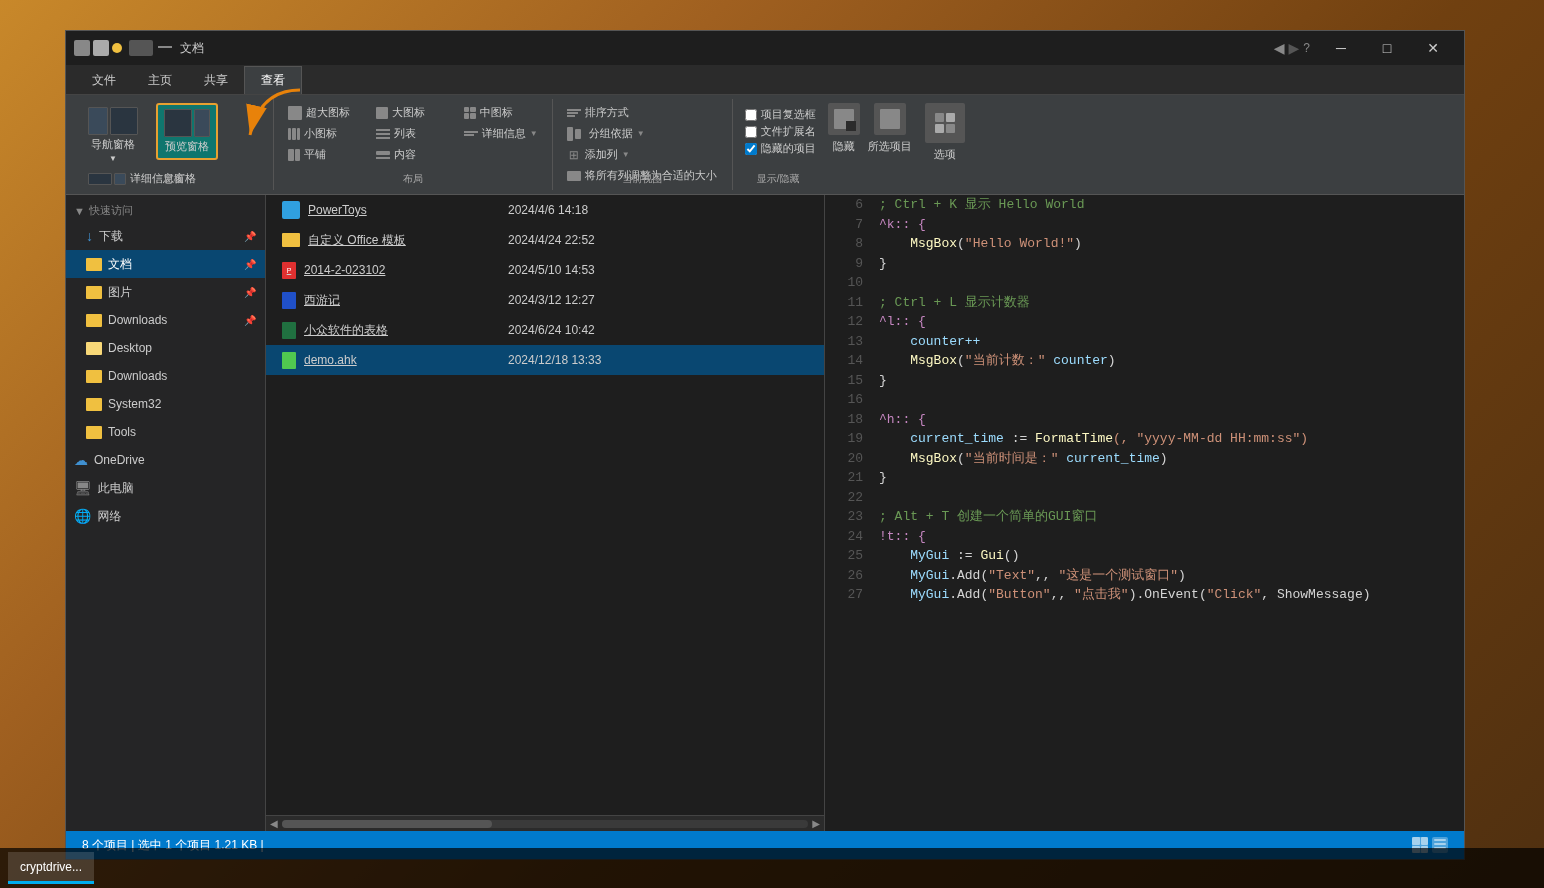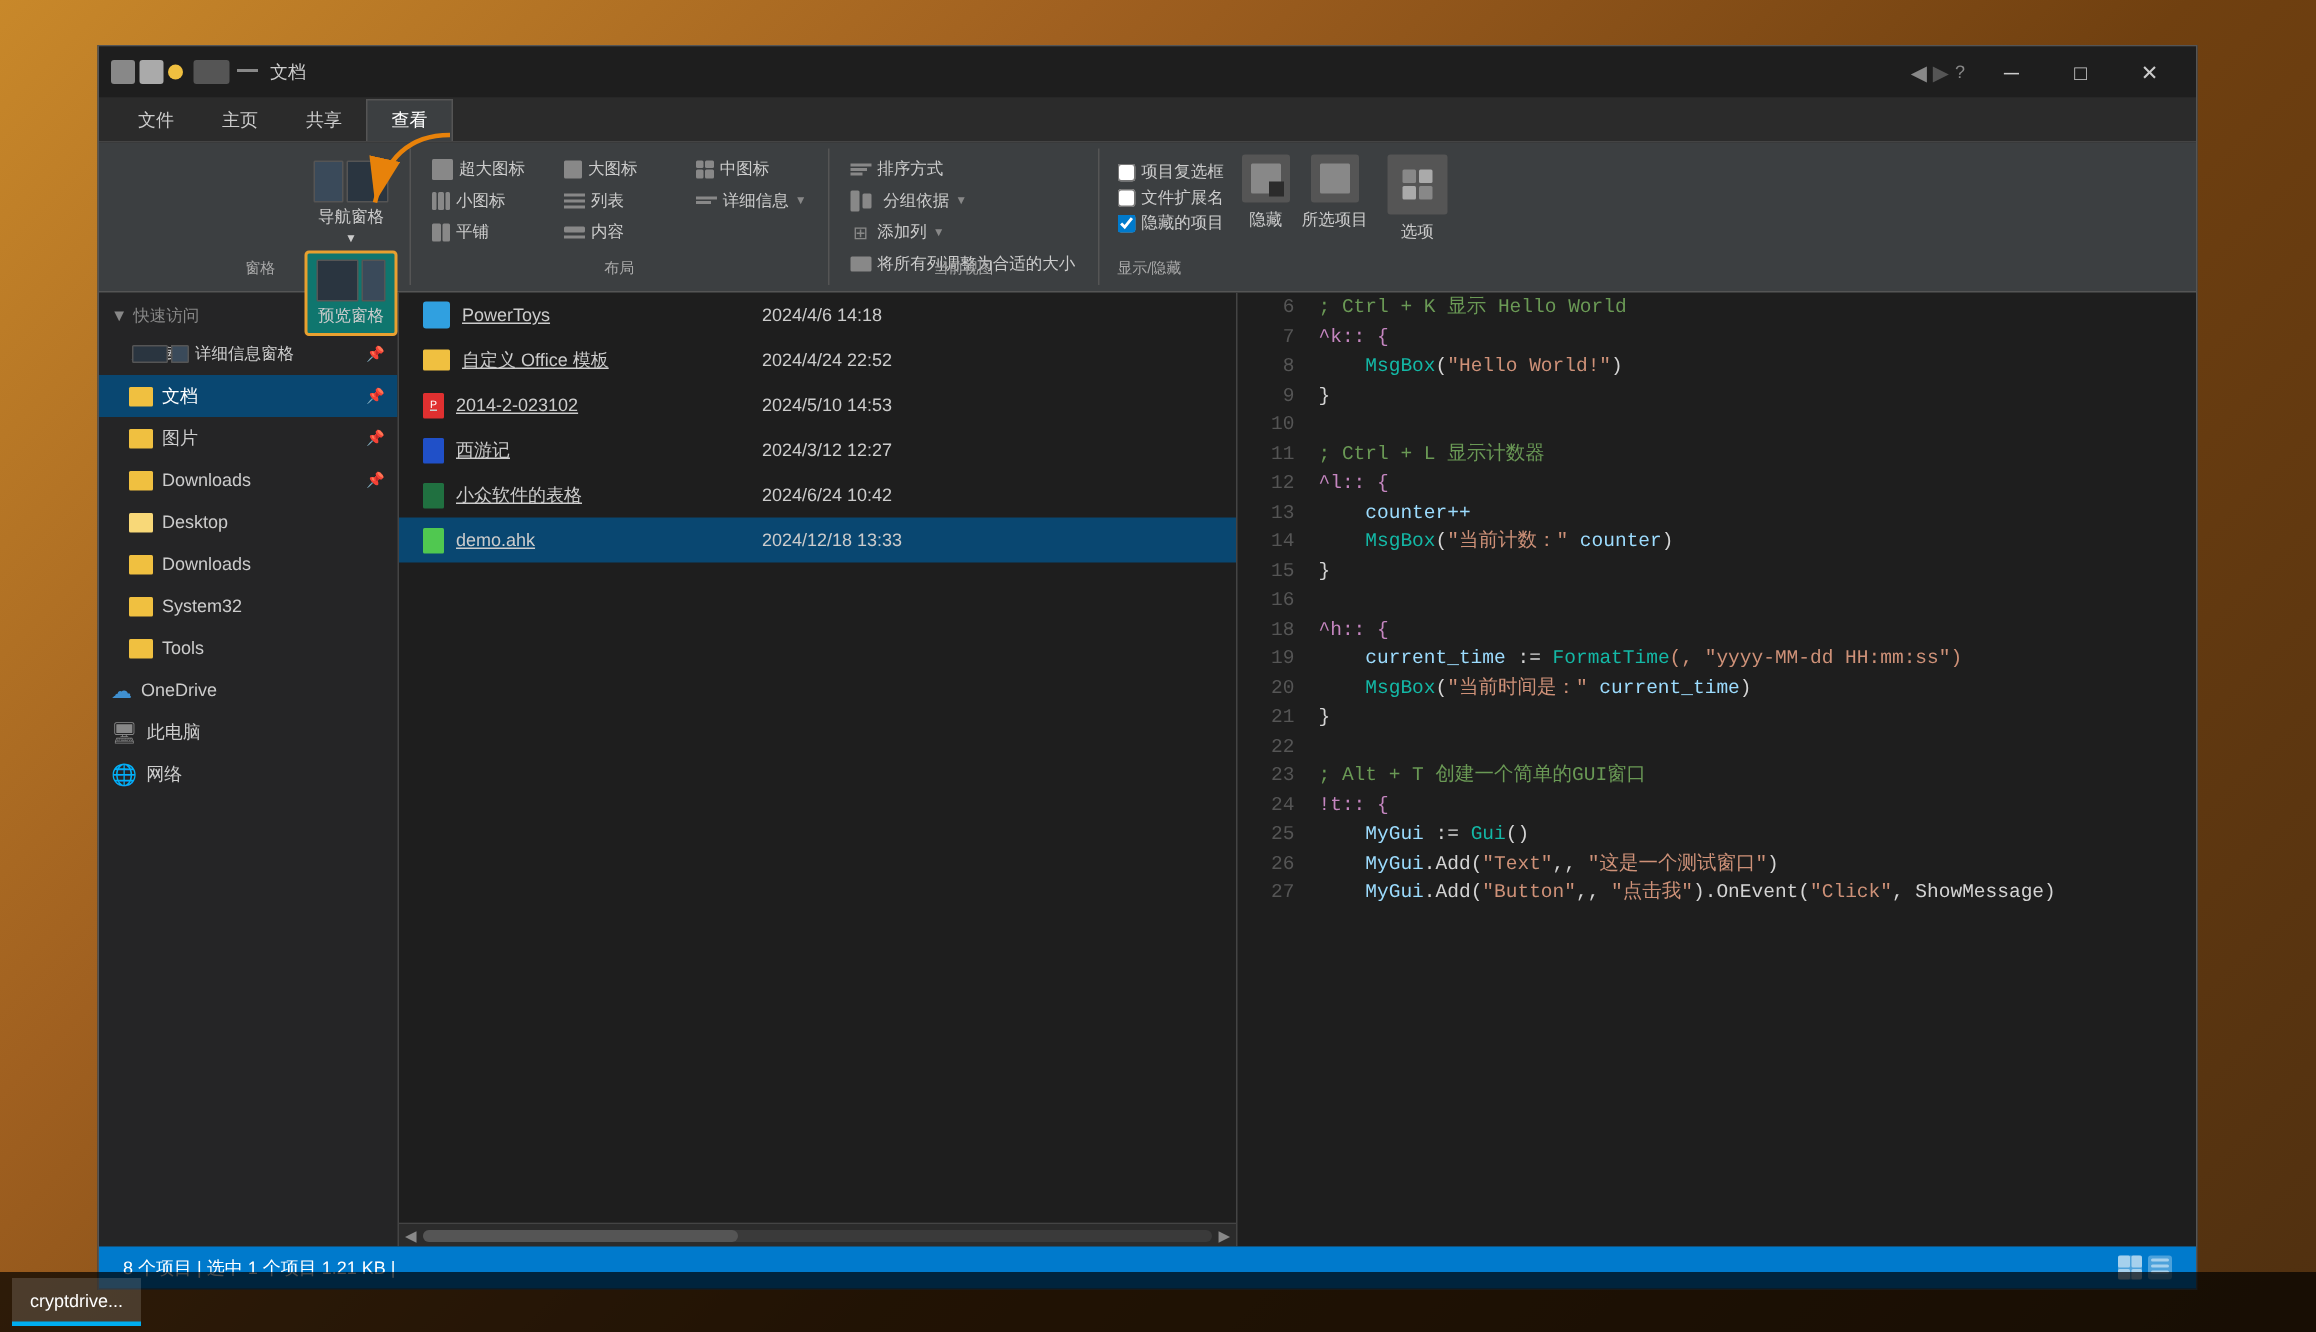--- a/index.html
+++ b/index.html
@@ -317,21 +317,21 @@
       margin-right: 16px;
       flex-shrink: 0;
       user-select: none;
     }
     .code-content {
       flex: 1;
       white-space: pre;
     }
     .c-comment { color: #6a9955; }
     .c-string { color: #ce9178; }
-    .c-func { color: #14b8a6; }
+    .c-func { color: #fef9c3; }
     .c-var { color: #9cdcfe; }
     .c-punct { color: #d4d4d4; }
     .c-hotkey { color: #c586c0; }
 
     
     .ribbon-check-group {
       display: flex;
       flex-direction: column;
       gap: 2px;
       padding: 4px;
@@ -409,21 +409,21 @@
   <div class="ribbon-tabs">
     <button class="ribbon-tab">文件</button>
     <button class="ribbon-tab">主页</button>
     <button class="ribbon-tab">共享</button>
     <button class="ribbon-tab active">查看</button>
   </div>
 
   <div class="ribbon">
 
     <div class="ribbon-group" style="min-width:200px;">
-      <div style="display:flex;gap:0;align-items:flex-end;margin-top:4px;width:100%;flex-direction:column;">
+      <div style="display:flex;gap:12px;align-items:flex-start;margin-top:4px;width:100%;">
 
         <div style="display:flex;flex-direction:column;align-items:center;padding:4px 6px;cursor:pointer;border-radius:3px;color:#ccc;font-size:11px;gap:2px;min-width:55px;">
           <div style="display:flex;gap:2px;">
             <div style="width:20px;height:28px;background:#3a4a5a;border-radius:1px;border:1px solid #555;"></div>
             <div style="width:28px;height:28px;background:#2a3540;border-radius:1px;border:1px solid #555;"></div>
           </div>
           <span>导航窗格</span>
           <span style="font-size:8px;">▼</span>
         </div>
 
@@ -571,21 +571,21 @@
         <div style="width:40px;height:40px;background:#555;border-radius:2px;display:flex;align-items:center;justify-content:center;">
           <div style="display:grid;grid-template-columns:1fr 1fr;gap:2px;width:20px;height:20px;">
             <div style="background:#888;border-radius:1px;"></div>
             <div style="background:#aaa;border-radius:1px;"></div>
             <div style="background:#aaa;border-radius:1px;"></div>
             <div style="background:#888;border-radius:1px;"></div>
           </div>
         </div>
         <span style="color:#ccc;font-size:11px;">选项</span>
       </div>
-      <span class="ribbon-group-label" style="left:12px;">显示/隐藏</span>
+      <span class="ribbon-group-label" style="left:24px;">显示/隐藏</span>
     </div>
   </div>
 
   <div class="main-area">
 
     <div class="sidebar">
 
       <div style="display:flex;align-items:center;padding:4px 8px;color:#888;font-size:11px;cursor:pointer;">
         <span style="margin-right:4px;">▼</span>
         <span>快速访问</span>

